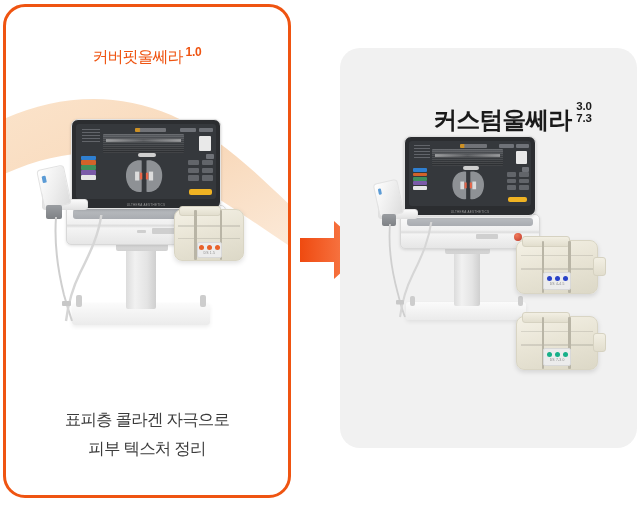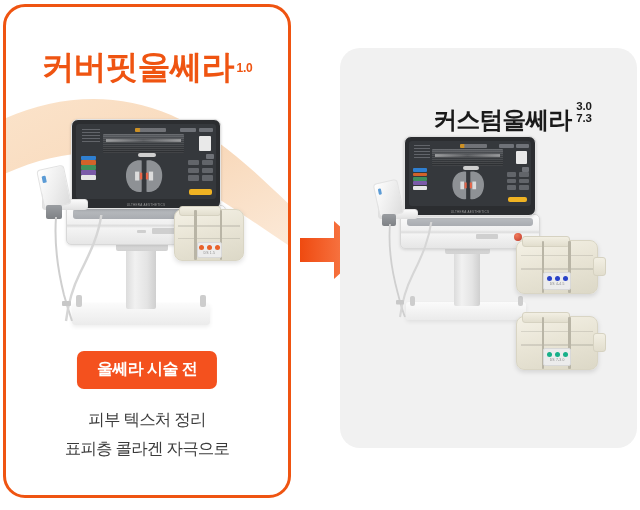--- a/index.html
+++ b/index.html
@@ -31,22 +31,22 @@
 
   .title-left {
     position: absolute;
     left: 0;
     top: 38px;
     width: 100%;
     text-align: center;
     white-space: nowrap;
   }
   .title-left .tmain {
-    font-size: 33px;
-    font-weight: 700;
+    font-size: 16px;
+    font-weight: 400;
     color: #ef5411;
     letter-spacing: -1px;
     vertical-align: baseline;
   }
   .title-left .tsup {
     font-size: 12px;
     font-weight: 700;
     color: #ef5411;
     vertical-align: super;
     margin-left: 3px;
@@ -399,25 +399,24 @@
         <div class="cart-dots">
           <i style="background:#e8622a;"></i>
           <i style="background:#e8622a;"></i>
           <i style="background:#e8622a;"></i>
         </div>
         <div class="cart-code">DS 1.5</div>
       </div>
     </div>
   </div>
 
-  <div class="badge">울쎄라 시술 전</div>
 
   <div class="caption">
+    <span>표피층 콜라겐 자극으로</span>
     <span>피부 텍스처 정리</span>
-    <span>표피층 콜라겐 자극으로</span>
   </div>
 </div>
 
 <svg class="arrow" viewBox="0 0 66 64">
   <defs>
     <linearGradient id="arrG" x1="0" y1="0" x2="1" y2="0">
       <stop offset="0%" stop-color="#ef4a10"></stop>
       <stop offset="100%" stop-color="#fb8a5c"></stop>
     </linearGradient>
   </defs>

